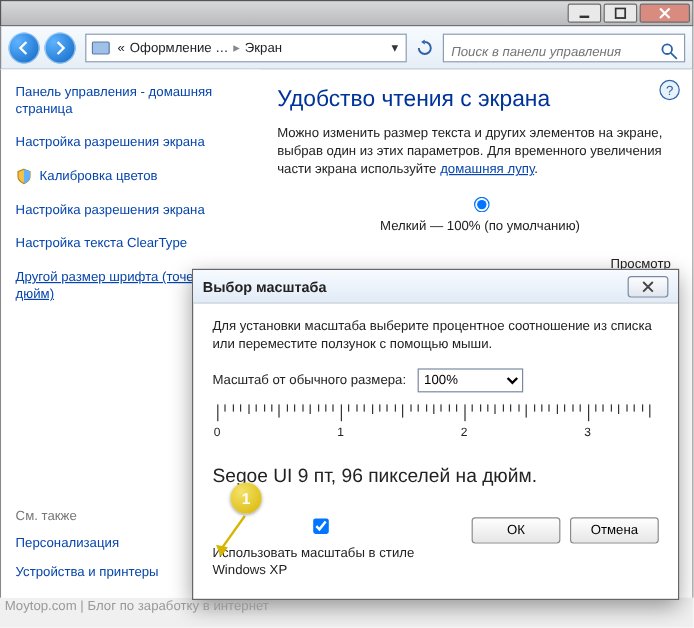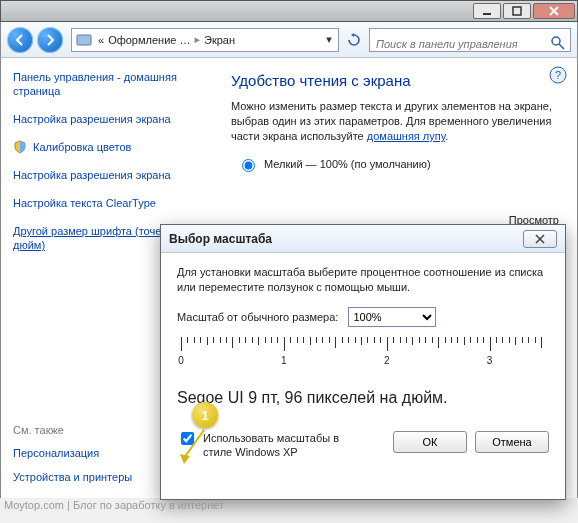--- a/index.html
+++ b/index.html
@@ -31,45 +31,45 @@
   .sidebar .cphome { color: #003399; font-size: 11px; line-height: 14px; margin-bottom: 14px; }
   .sidebar .link { color: #0645ad; font-size: 11px; margin-bottom: 14px; line-height: 14px; cursor: pointer; }
   .sidebar .link.active { text-decoration: underline; }
   .sidebar .calib { display: flex; align-items: center; gap: 6px; }
   .sidebar .shield { width: 14px; height: 14px; }
   .sidebar .spacer { flex: 1; }
   .sidebar .seealso { color: #777; margin-bottom: 10px; }
 
   .content { flex: 1; padding: 10px 14px 10px 14px; position: relative; }
   .helpicon { position: absolute; right: 10px; top: 8px; width: 18px; height: 18px; cursor: pointer; }
-  .heading { color: #003399; font-size: 15px; margin: 4px 0 10px 0; }
+  .heading { color: #003399; font-size: 19px; margin: 4px 0 10px 0; }
   .bodytext { color: #222; font-size: 11px; line-height: 15px; margin-bottom: 12px; }
   .inlinelink { color: #0645ad; text-decoration: underline; cursor: pointer; }
-  .radiorow { display: flex; align-items: center; gap: 6px; margin: 8px 0 2px 6px; font-size: 11px; }
+  .radiorow { display: flex; align-items: center; gap: 6px; margin: 8px 0 2px 6px; font-size: 11px; flex-direction: column; }
   .preview-label { position: absolute; right: 18px; top: 156px; font-size: 11px; }
   .preview-box { position: absolute; right: 12px; top: 176px; width: 66px; height: 140px; border: 1px solid #7a8aa4; background: linear-gradient(#d8e6f7,#9fb8d9); filter: blur(.3px); overflow: hidden; }
   .preview-box::after { content:""; position:absolute; inset:6px; background:#fff; border:1px solid #6d84a8; }
   .apply-btn-area { position: absolute; right: 22px; top: 350px; width: 68px; height: 20px; filter: blur(1px); }
   .apply-btn { width:100%; height:100%; border:1px solid #8a9bb3; background:#f4f7fb; border-radius:2px; }
 
   
   .dialog { position: absolute; left: 160px; top: 224px; width: 406px; height: 276px; background: #fff; border: 1px solid #666; box-shadow: 0 6px 18px rgba(0,0,0,.4); }
   .dlg-title { height: 28px; background: linear-gradient(#f7fbff,#e1ebf6); border-bottom: 1px solid #c1cad5; display: flex; align-items: center; padding: 0 8px; font-weight: bold; font-size: 12px; color: #222; }
   .dlg-close { margin-left: auto; width: 34px; height: 18px; border: 1px solid #7b8aa1; border-radius: 3px; background: linear-gradient(#fdfdfe,#e1e6ee); display: flex; align-items: center; justify-content: center; cursor: pointer; }
   .dlg-body { padding: 12px 16px 10px 16px; }
   .dlg-text { font-size: 11px; color: #222; line-height: 15px; margin-bottom: 12px; }
   .dlg-row { display: flex; align-items: center; gap: 10px; margin-bottom: 10px; }
   .dlg-row select { width: 88px; height: 20px; font-size: 11px; border: 1px solid #7b8aa1; background: #fff; }
   .ruler { position: relative; height: 44px; margin: 0 4px 8px 4px; }
   .ruler .tick { position: absolute; top: 0; width: 1px; height: 8px; background: #333; }
   .ruler .tick.big { height: 14px; }
   .ruler .num { position: absolute; top: 18px; font-size: 10px; transform: translateX(-50%); }
   .dlg-sample { font-size: 16px; margin-bottom: 10px; }
   .dlg-footer { display: flex; align-items: flex-start; padding: 4px 16px 12px 16px; gap: 8px; }
-  .chkwrap { display: flex; align-items: flex-start; gap: 6px; max-width: 180px; line-height: 14px; position: relative; }
+  .chkwrap { display: flex; align-items: center; gap: 6px; max-width: 180px; line-height: 14px; position: relative; flex-direction: column; }
   .chkwrap input { margin-top: 1px; }
   .dlg-buttons { margin-left: auto; display: flex; gap: 8px; }
   .winbtn { width: 74px; height: 22px; border: 1px solid #8a8a8a; border-radius: 3px; background: linear-gradient(#fefefe,#e6e6e6); font-size: 11px; cursor: pointer; }
 
   
   .marker { position: absolute; left: 192px; top: 402px; width: 26px; height: 26px; border-radius: 50%; background: radial-gradient(circle at 35% 30%, #f4e26a, #d8b500); color: #fff; font-weight: bold; display: flex; align-items: center; justify-content: center; font-size: 13px; box-shadow: 0 1px 3px rgba(0,0,0,.4); z-index: 20; }
   .arrow { position: absolute; left: 178px; top: 426px; width: 30px; height: 40px; z-index: 19; pointer-events:none; }
 
   .watermark { position: absolute; left: 4px; bottom: 12px; font-size: 11px; color: #999; z-index: 30; }
 </style>

